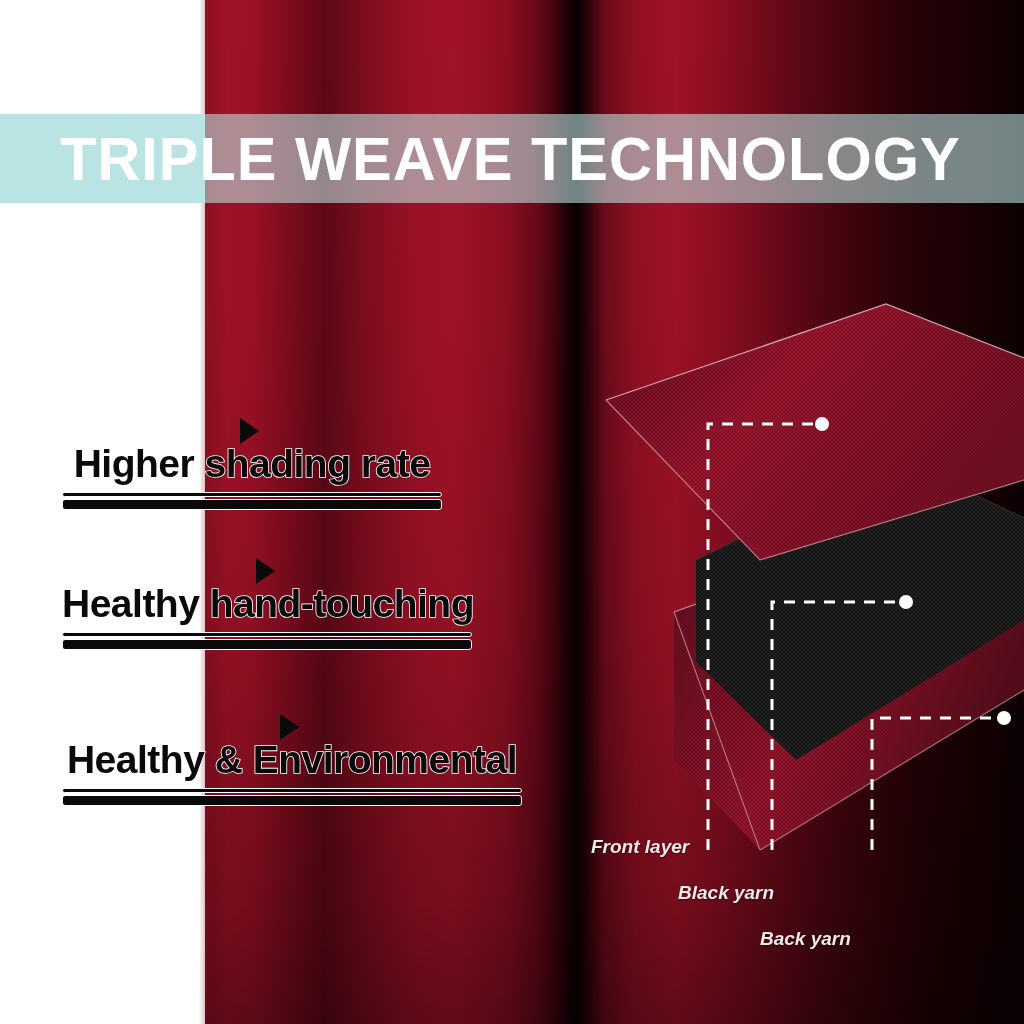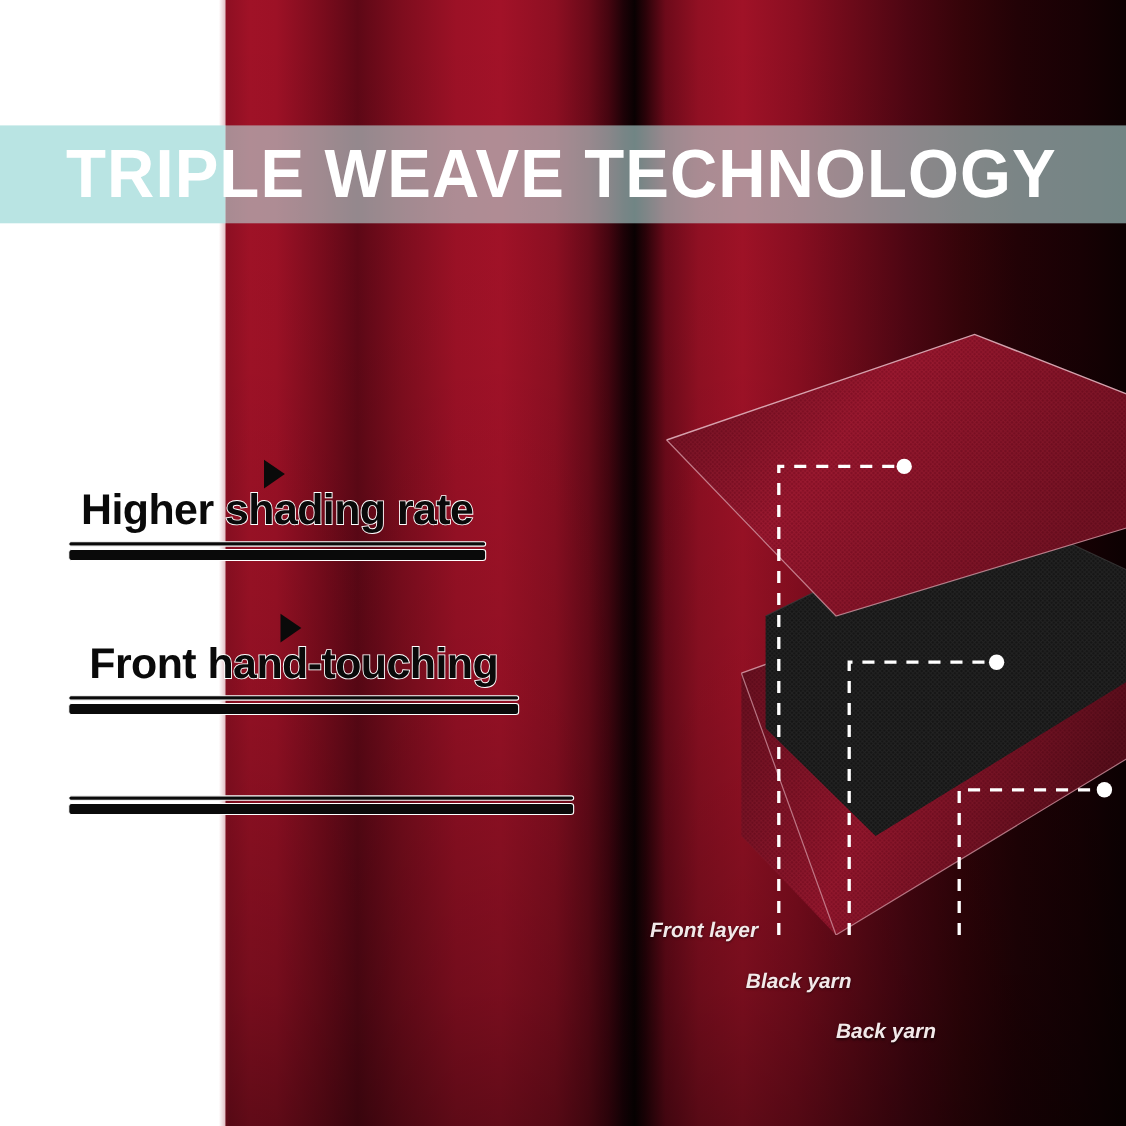--- a/index.html
+++ b/index.html
@@ -201,29 +201,33 @@
     </div>
     <div class="rules" style="width:380px;">
       <div class="rule-thin"></div>
       <div class="rule-thick"></div>
     </div>
   </div>
 
   <div class="feature" style="top:558px;">
     <div class="feature-row">
       <div class="bullet-tri"></div>
-      <div class="feat-text">Front hand-touching</div>
+      <div class="feat-text">Healthy hand-touching</div>
     </div>
     <div class="rules" style="width:410px;">
       <div class="rule-thin"></div>
       <div class="rule-thick"></div>
     </div>
   </div>
 
   <div class="feature" style="top:714px;">
+    <div class="feature-row">
+      <div class="bullet-tri"></div>
+      <div class="feat-text">Healthy &amp; Environmental</div>
+    </div>
     <div class="rules" style="width:460px;">
       <div class="rule-thin"></div>
       <div class="rule-thick"></div>
     </div>
   </div>
 
   <div class="diagram">
     <svg width="424" height="560" viewBox="0 0 424 560" xmlns="http://www.w3.org/2000/svg">
       <defs>
         <pattern id="weave" width="4" height="4" patternUnits="userSpaceOnUse">

